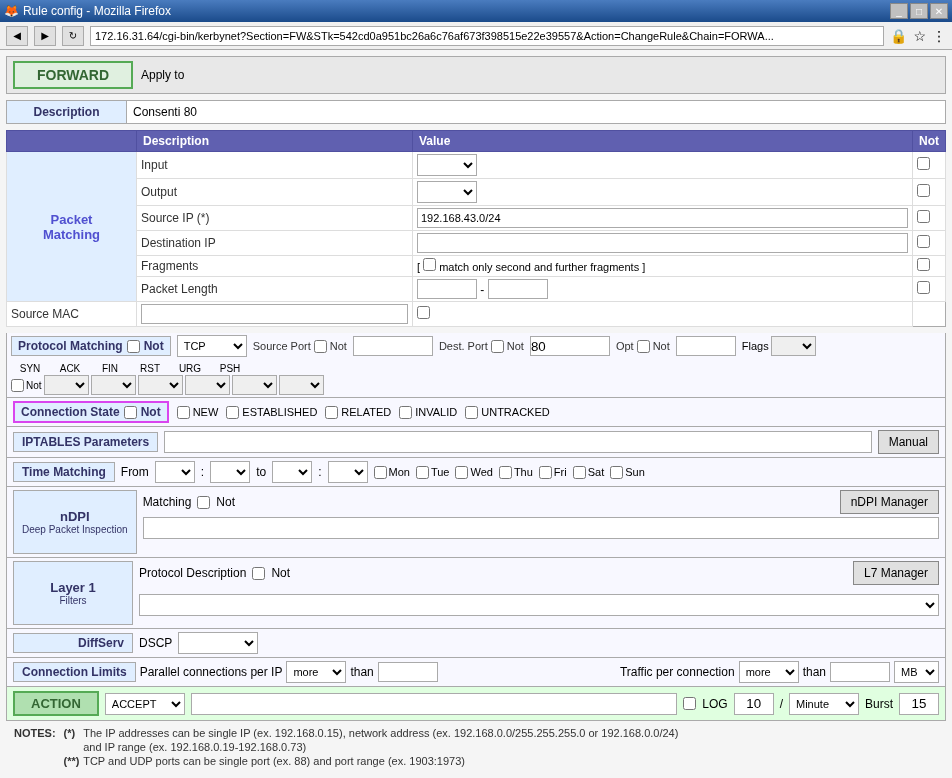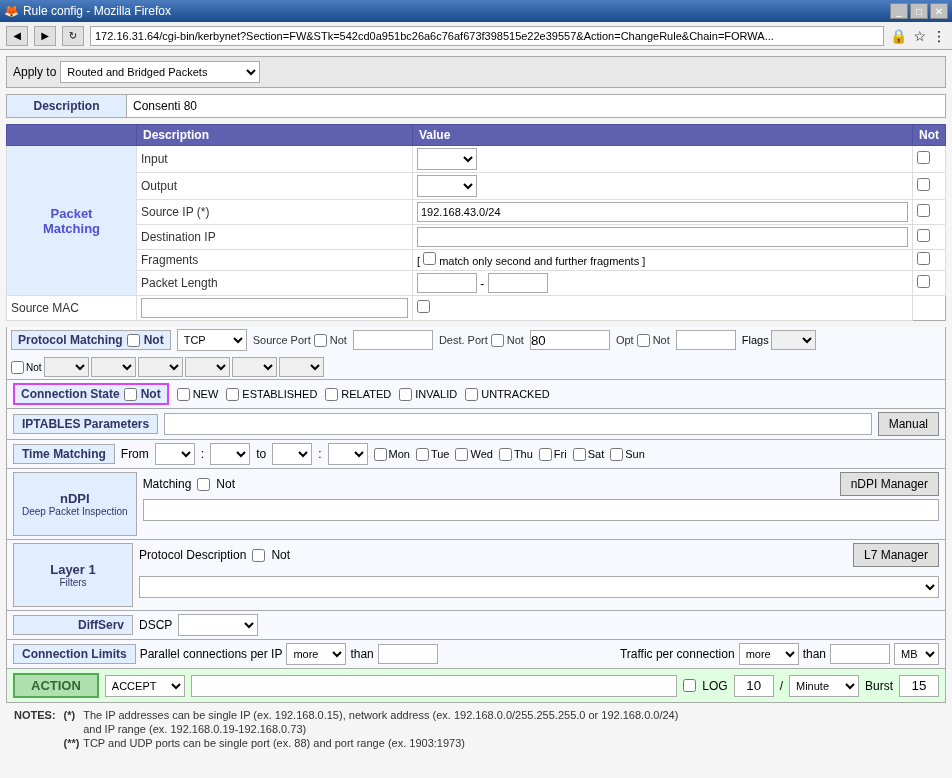--- a/index.html
+++ b/index.html
@@ -419,25 +419,23 @@
   <div class="nav-btn">↻</div>
   <input class="address-input" type="text" value="172.16.31.64/cgi-bin/kerbynet?Section=FW&amp;STk=542cd0a951bc26a6c76af673f398515e22e39557&amp;Action=ChangeRule&amp;Chain=FORWA..." style="">
   <span style="font-size:14px;">🔒</span>
   <span style="font-size:14px;">☆</span>
   <span style="font-size:14px;">⋮</span>
 </div>
 
 <div class="main-content">
 
   <div class="header-row">
+    <div class="chain-label">FORWARD</div>
     <div class="apply-to-group">
       <span>Apply to</span>
-      <select class="form-select" style="width:200px;">
-        <option>Routed and Bridged Packets</option>
-      </select>
     </div>
   </div>
 
   <div class="desc-row">
     <div class="desc-label">Description</div>
     <input class="desc-input" type="text" value="Consenti 80" style="">
   </div>
 
   <table class="main-table">
     <thead>
@@ -539,20 +537,28 @@
       <span class="port-label">Not</span>
       <br>
       <input type="text" style="width: 60px; height: 20px; border: 1px solid rgb(170, 170, 170);">
     </div>
 
     <div class="flag-group">
       <span>Flags</span>
       <select class="flag-select"></select>
     </div>
     <div style="display:flex;flex-direction:column;gap:1px;">
+      <div style="display:flex;gap:2px;">
+        <span style="width:38px;text-align:center;font-size:10px;">SYN</span>
+        <span style="width:38px;text-align:center;font-size:10px;">ACK</span>
+        <span style="width:38px;text-align:center;font-size:10px;">FIN</span>
+        <span style="width:38px;text-align:center;font-size:10px;">RST</span>
+        <span style="width:38px;text-align:center;font-size:10px;">URG</span>
+        <span style="width:38px;text-align:center;font-size:10px;">PSH</span>
+      </div>
       <div style="display:flex;align-items:center;gap:2px;">
         <input type="checkbox" style="">
         <span style="font-size:10px;">Not</span>
         <select class="flag-select"></select>
         <select class="flag-select"></select>
         <select class="flag-select"></select>
         <select class="flag-select"></select>
         <select class="flag-select"></select>
         <select class="flag-select"></select>
       </div>

